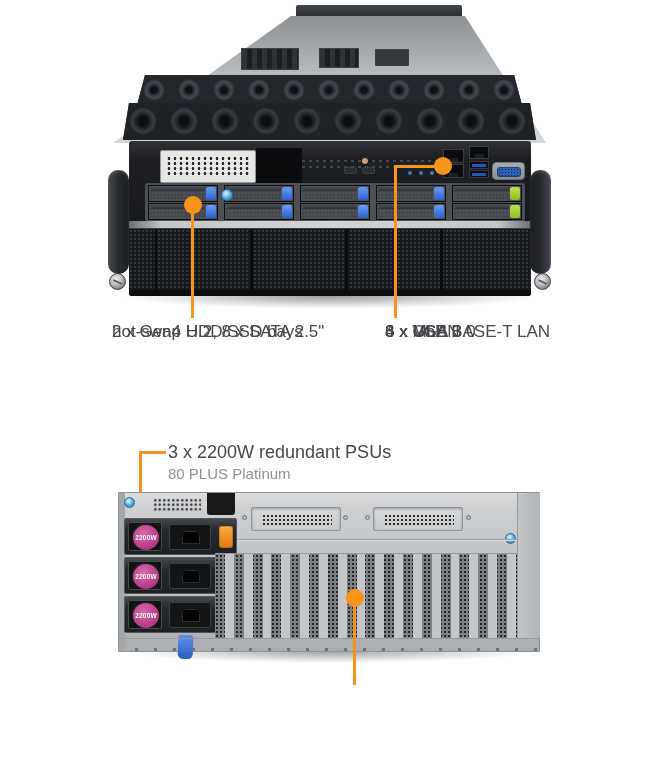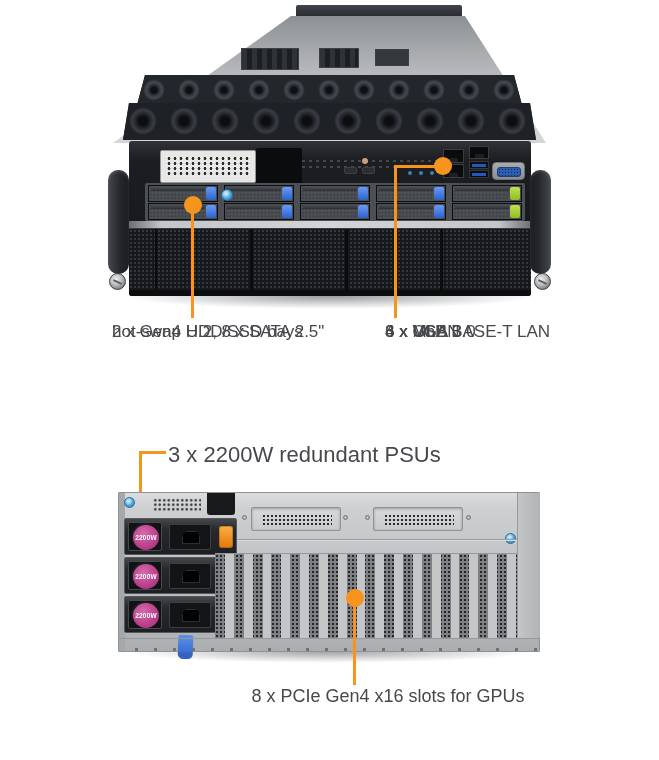--- a/index.html
+++ b/index.html
@@ -129,21 +129,21 @@
   .oline{background:#f7941d;}
   .d-drives{left:184px;top:196px;} .l-drives{left:191px;top:204px;width:3px;height:114px;}
   .d-io{left:434px;top:157px;} .l-io-h{left:394px;top:165px;width:51px;height:3px;} .l-io-v{left:394px;top:165px;width:3px;height:153px;}
   .d-psu{left:132px;top:518px;} .l-psu-h{left:139px;top:451px;width:27px;height:3px;} .l-psu-v{left:139px;top:452px;width:3px;height:76px;}
   .d-pcie{left:346px;top:589px;} .l-pcie{left:353px;top:598px;width:3px;height:87px;}
 
   
   .ann{color:#46484c;font-size:17px;line-height:22px;white-space:nowrap;}
   .ann-drives{left:112px;top:321px;width:258px;text-align:center;}
   .ann-io{left:385px;top:321px;line-height:21.5px;}
-  .ann-psu-title{left:168px;top:442px;font-size:22px;color:#46484c;white-space:nowrap;}
+  .ann-psu-title{left:168px;top:442px;font-size:18px;color:#46484c;white-space:nowrap;}
   .ann-psu-sub{left:168px;top:465px;font-size:15px;color:#8e9195;white-space:nowrap;}
   .ann-pcie{left:238px;top:686px;width:300px;text-align:center;font-size:18px;color:#46484c;white-space:nowrap;}
 </style>
 </head>
 <body>
 
 <div class="canvas">
 
   <div class="top3d">
     <div class="t-rear"></div>
@@ -253,20 +253,21 @@
     <div>3 x VGA</div>
     <div>6 x USB 3.0</div>
     <div>4 x MLAN</div>
     <div>6 x GbE BASE-T LAN</div>
   </div>
 
   <div class="oline l-psu-h"></div>
   <div class="oline l-psu-v"></div>
   <div class="dot d-psu"></div>
   <div class="ann-psu-title">3 x 2200W redundant PSUs</div>
+  <div class="ann-psu-sub">80 PLUS Platinum</div>
 
   <div class="rear">
     <div class="r-leftsec"></div>
     <div class="r-vent"></div>
     <div class="r-module"></div>
     <div class="r-slotvent sv1">
         <div class="sv-dots"></div>
       </div>
     <div class="r-slotvent sv2">
         <div class="sv-dots"></div>
@@ -312,15 +313,14 @@
 
     <div class="r-bluetab"></div>
     <div class="pcie"></div>
     <div class="r-rightsec"></div>
     <div class="r-botrail"></div>
   </div>
   <div class="rear-shadow"></div>
 
   <div class="oline l-pcie"></div>
   <div class="dot d-pcie"></div>
-  <div class="ann-pcie">8 x PCIe Gen4 x16 slots for GPUs</div>
 
 </div>
 
 </body></html>

